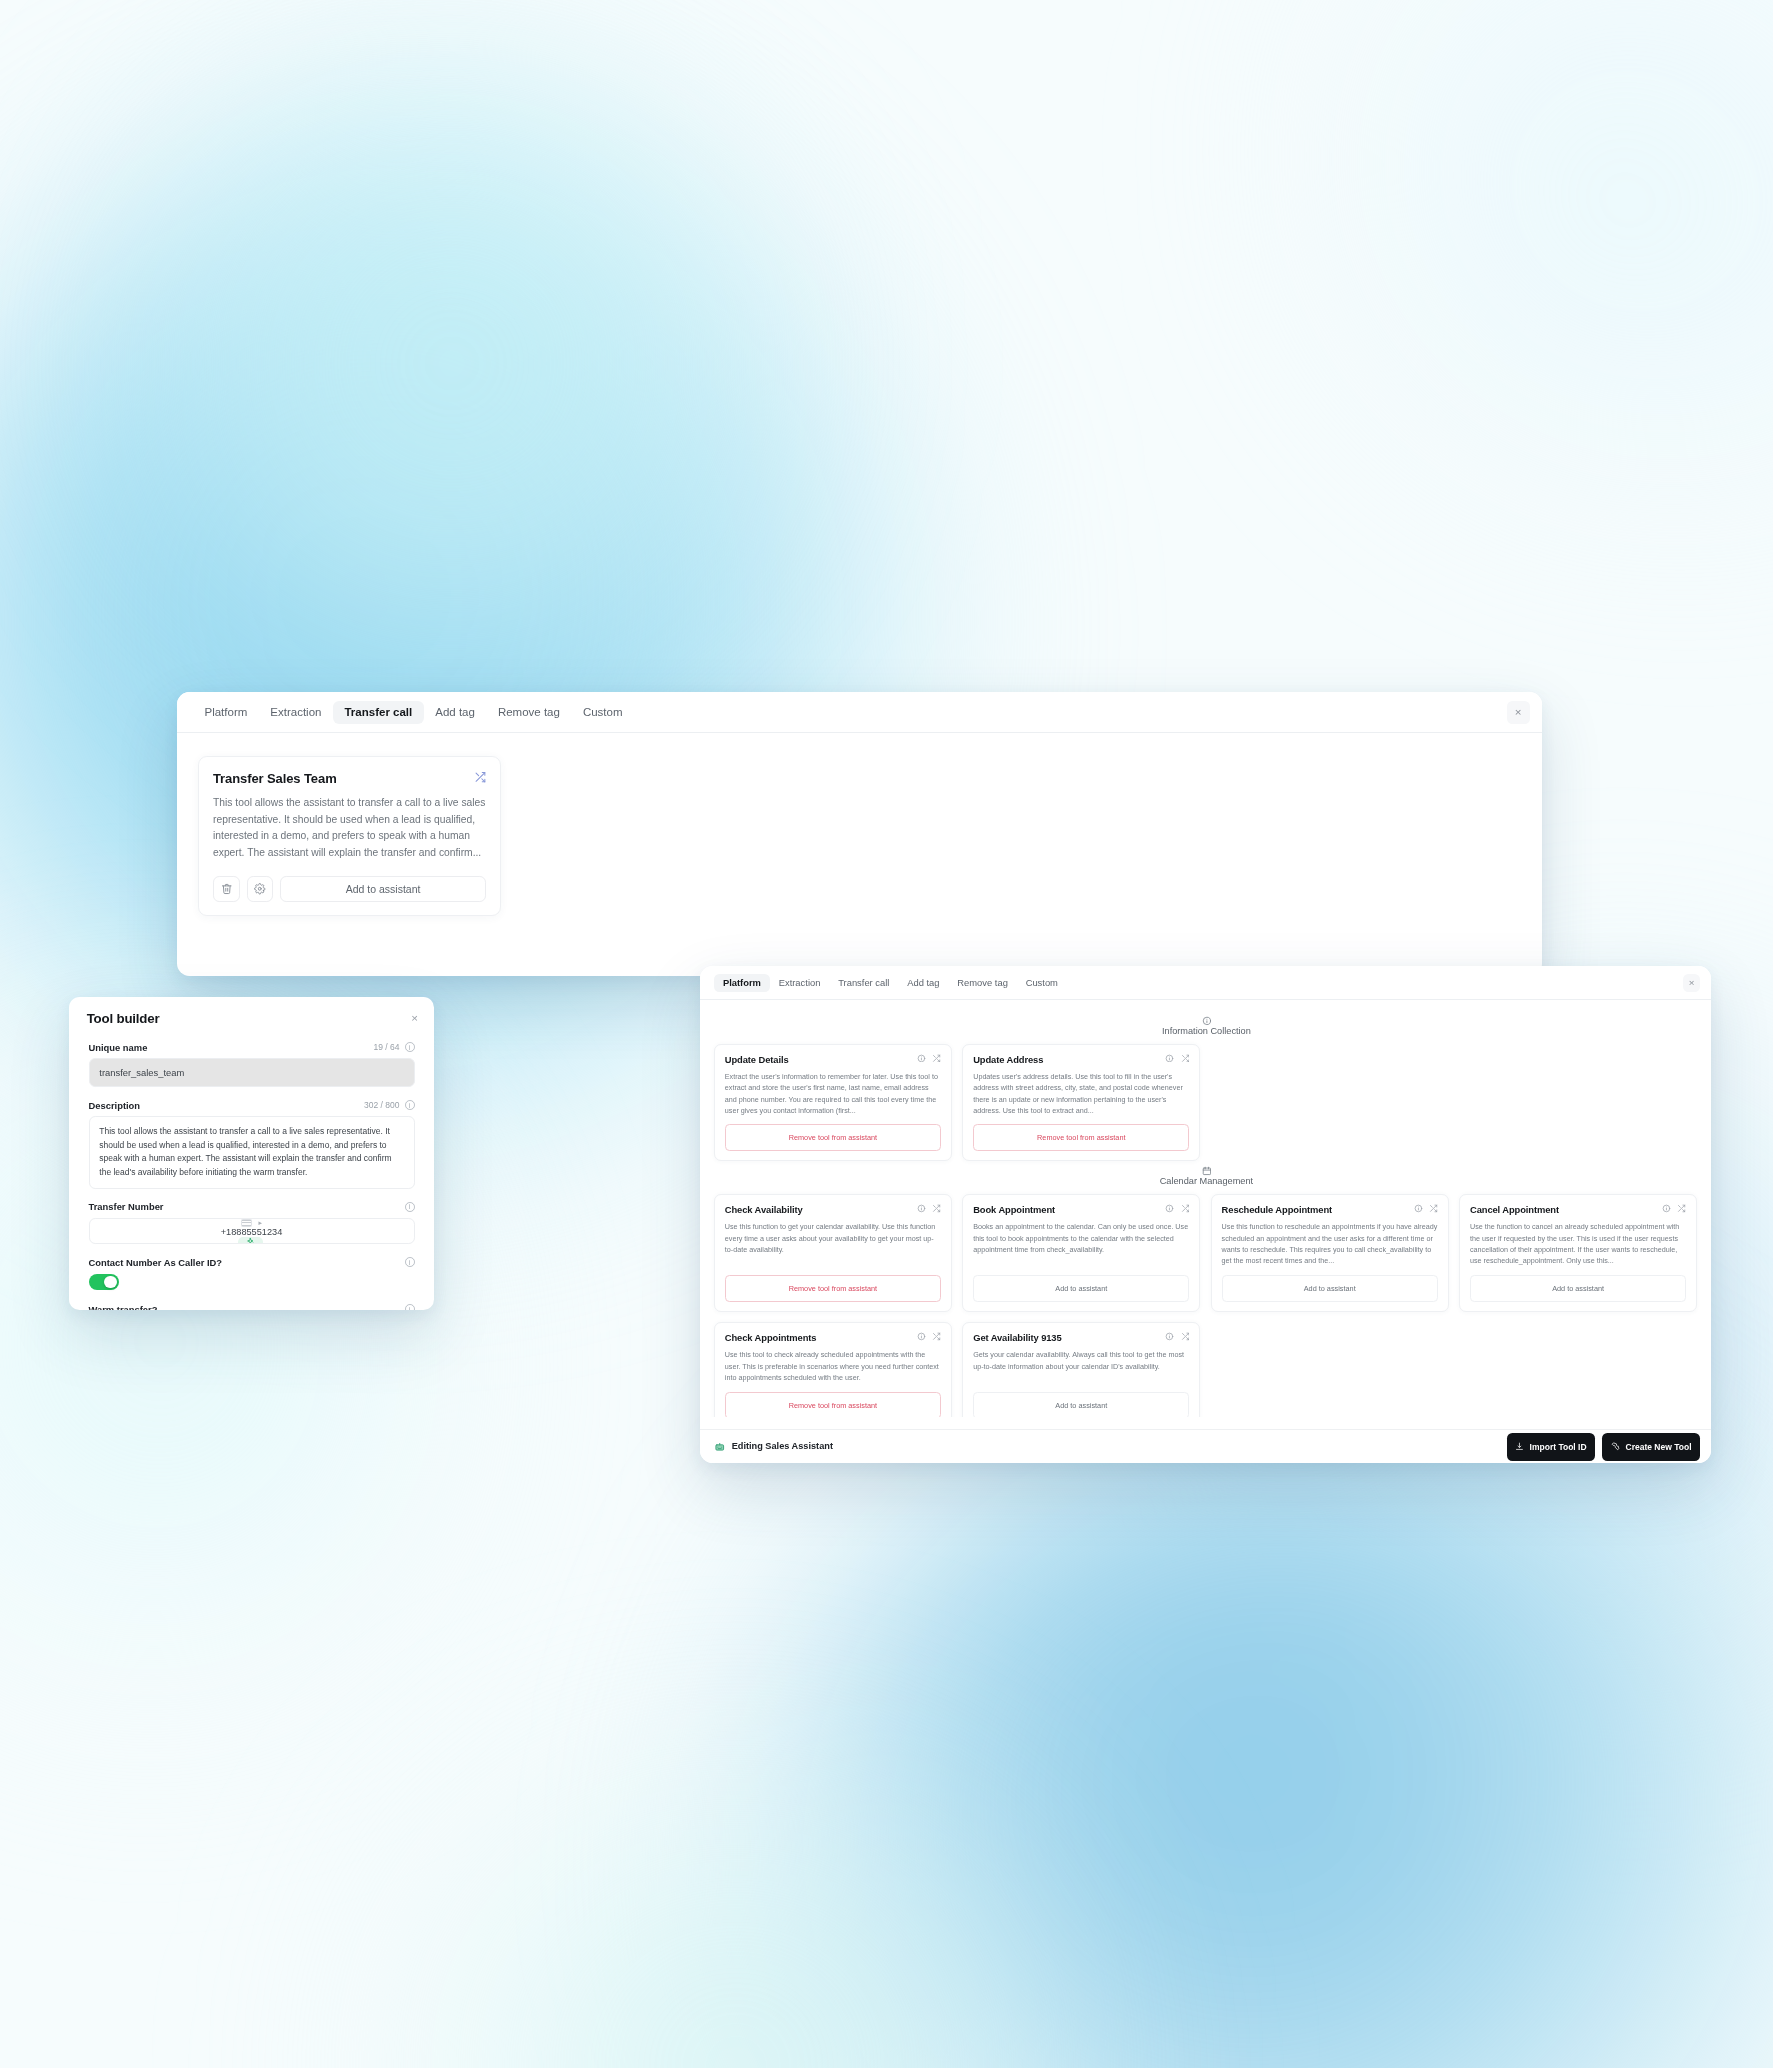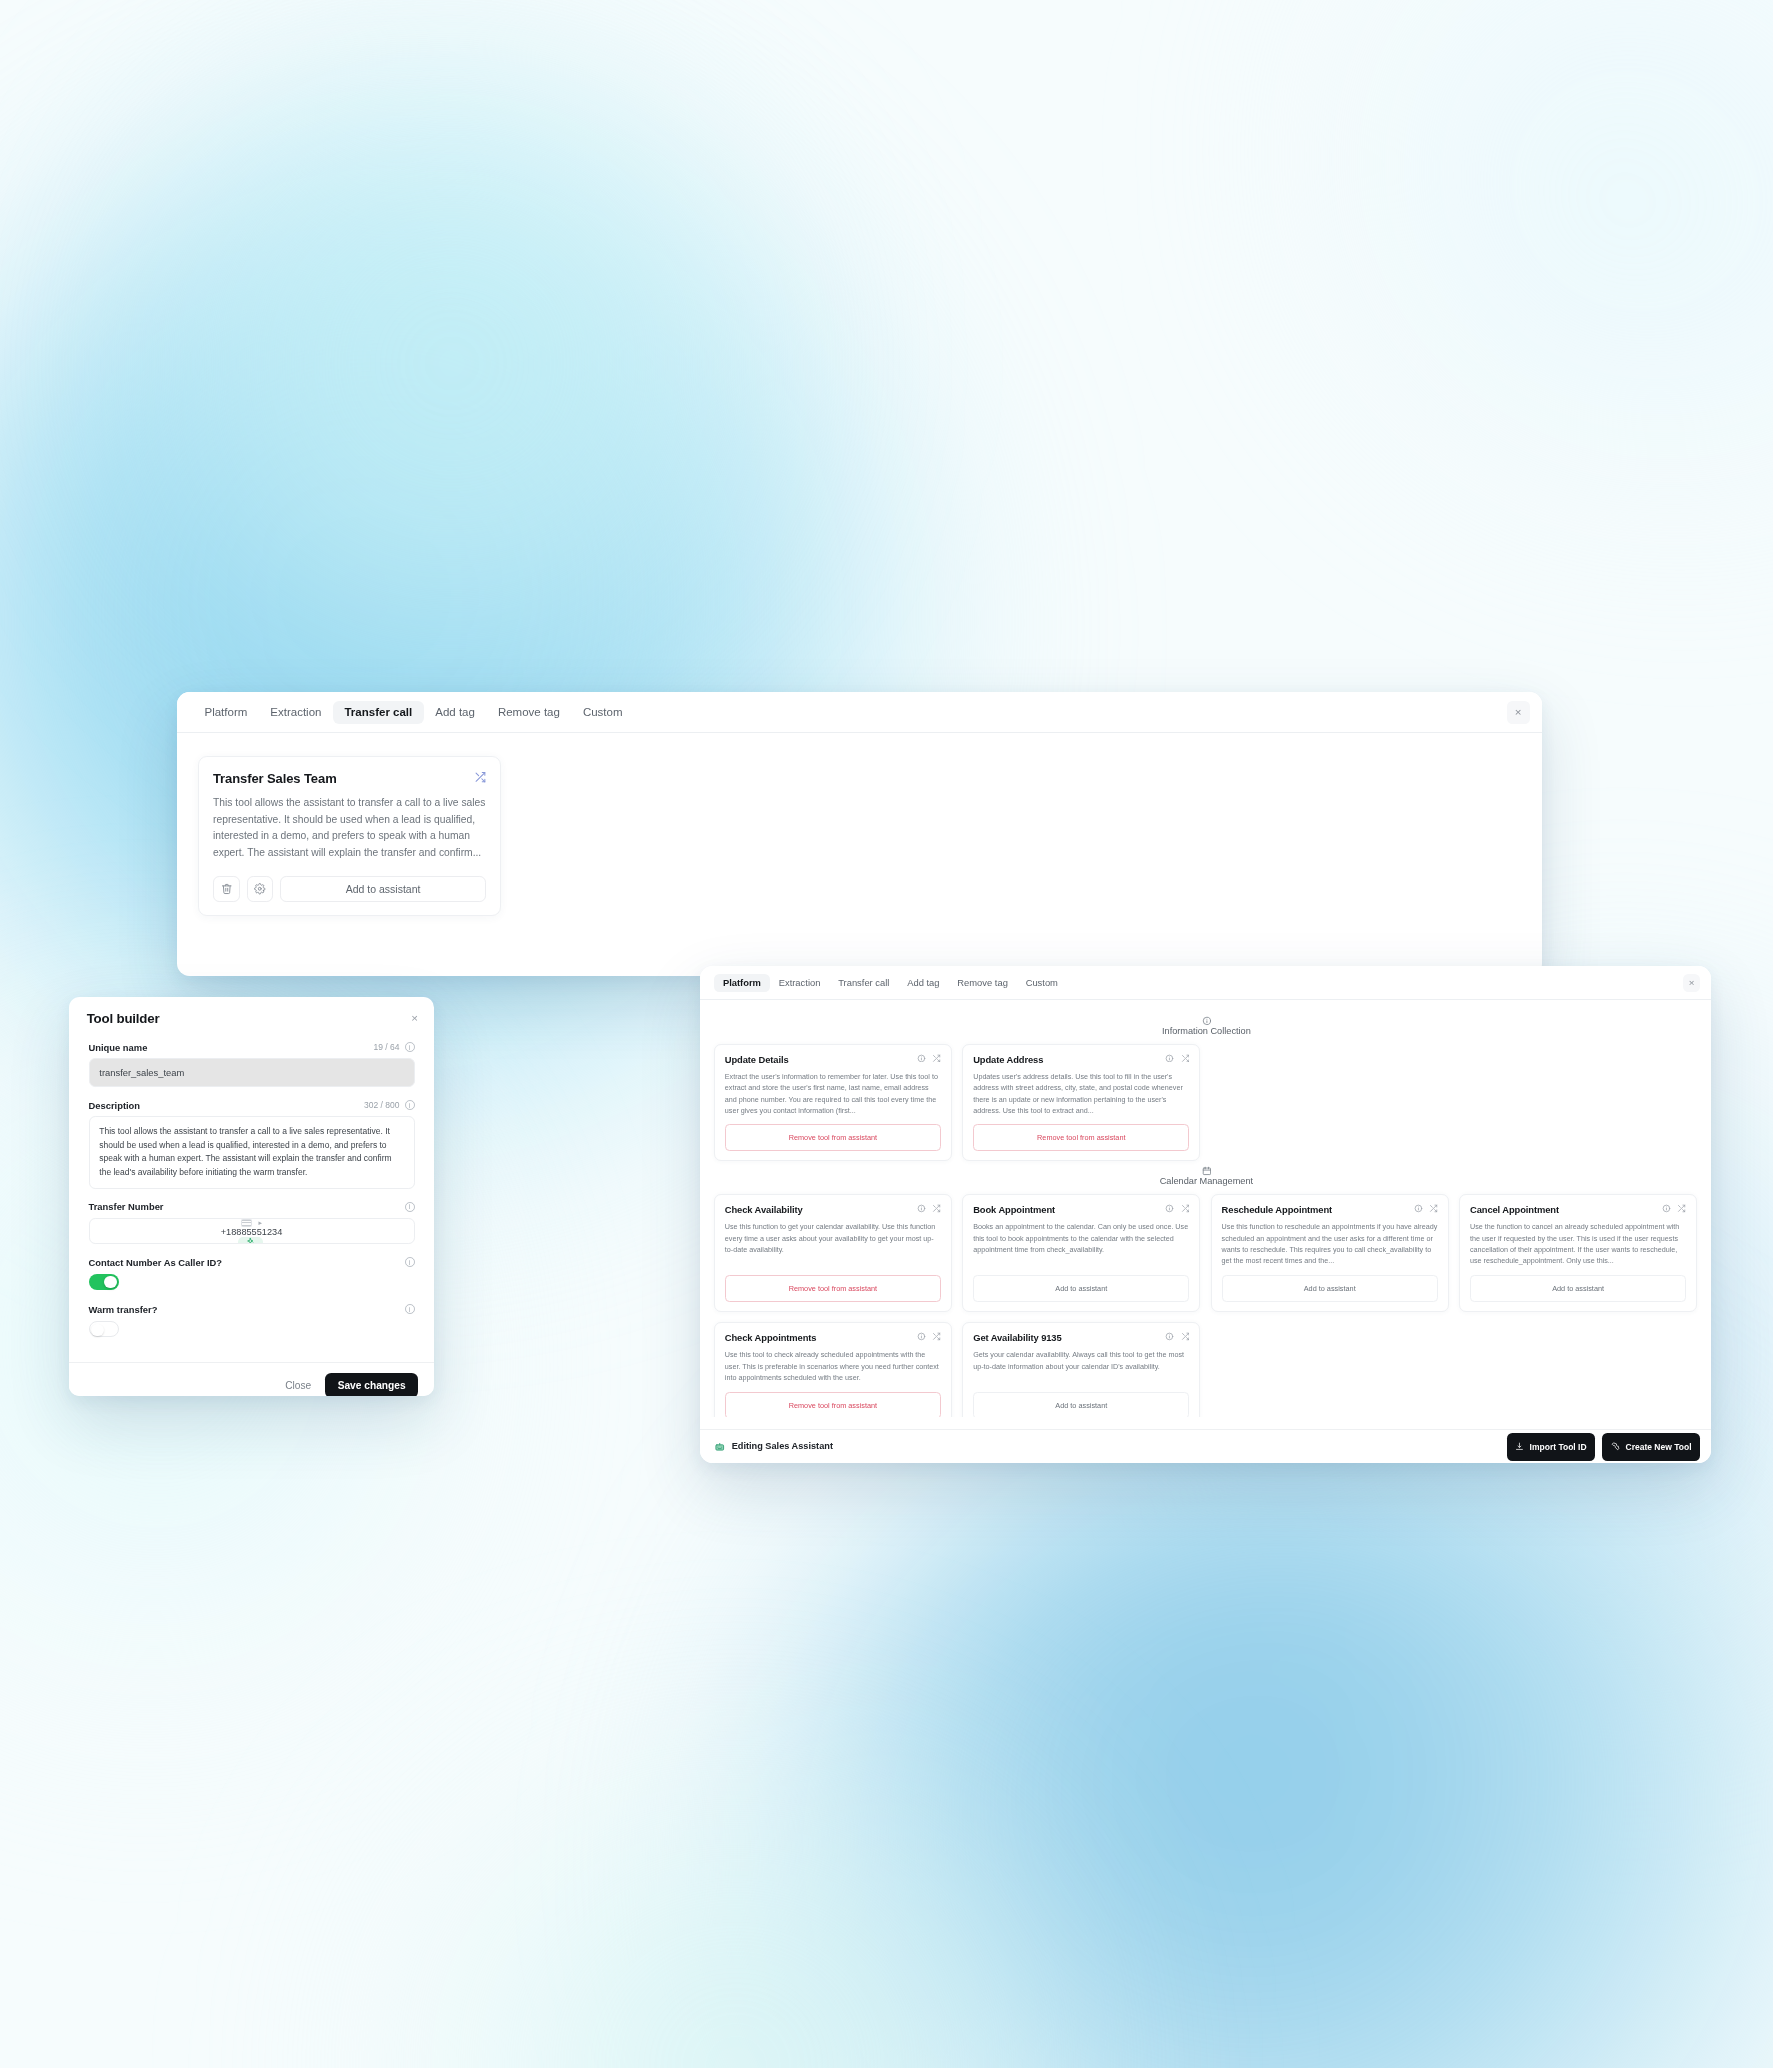--- a/index.html
+++ b/index.html
@@ -84,21 +84,21 @@
     color: #8a9099;
   }
   .addbtn {
     flex: 1; height: 26.6px; border: 0.9px solid #ecedf0; border-radius: 6.2px;
     background: #fff; display: flex; align-items: center; justify-content: center;
     font-size: 10.5px; color: #5f666e;
   }
 
   
   #panel-toolbuilder {
-    left: 69px; top: 997px; width: 365px; height: 399px;
+    left: 69px; top: 997px; width: 365px; height: 313px;
     border-radius: 10.6px;
   }
   .tb-head {
     display: flex; align-items: center; justify-content: space-between;
     padding: 14px 16px 10.6px 17.7px;
   }
   .tb-title { font-size: 13.3px; font-weight: 700; color: #14171b; letter-spacing: -0.2px; }
   .tb-x { color: #9aa0a8; font-size: 11.5px; line-height: 1; }
   .tb-body { padding: 5.3px 19.5px 10.6px 19.5px; }
   .fieldrow {

